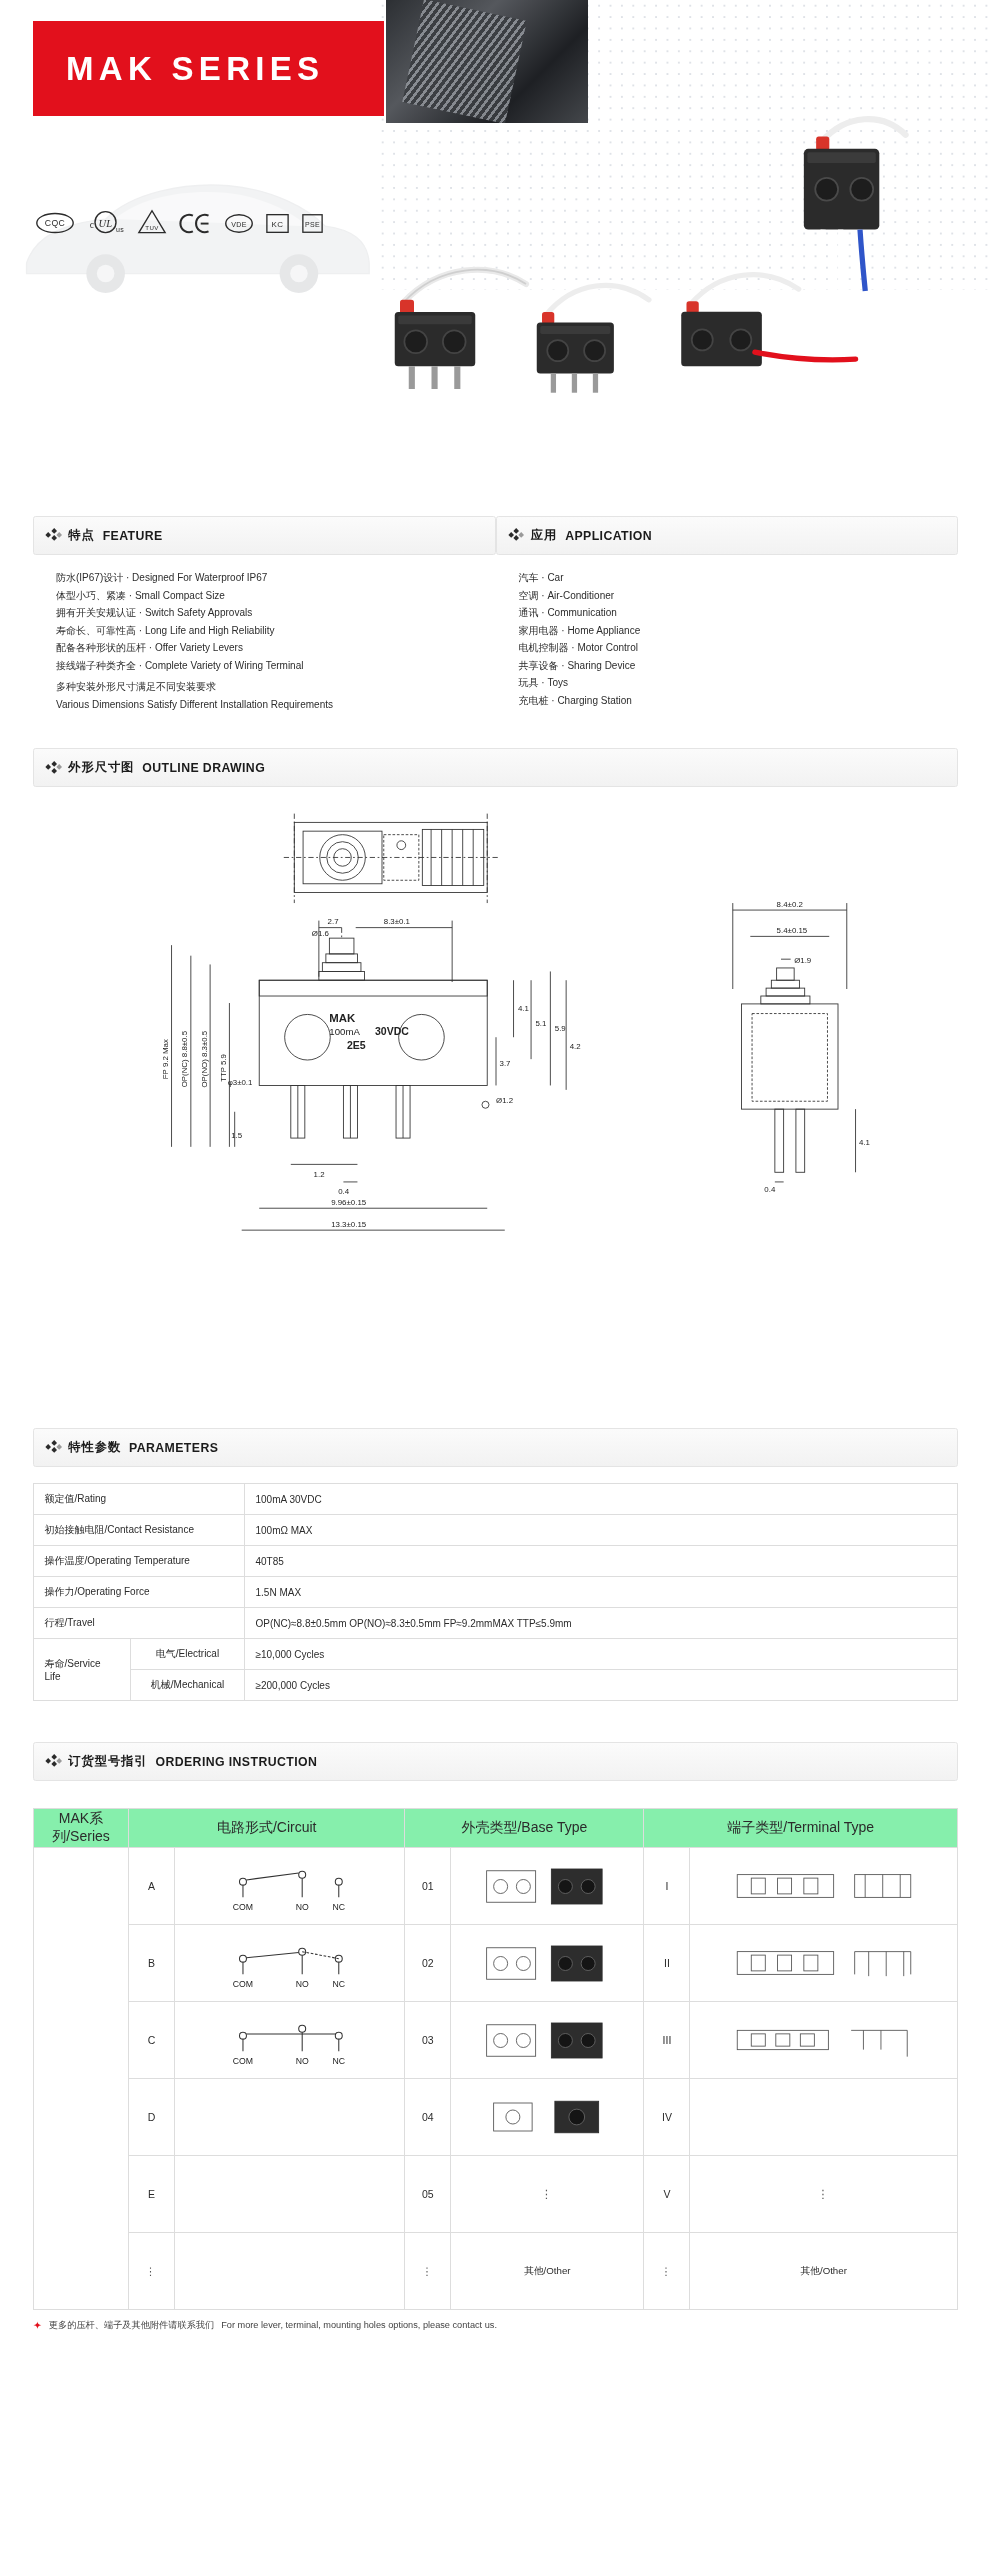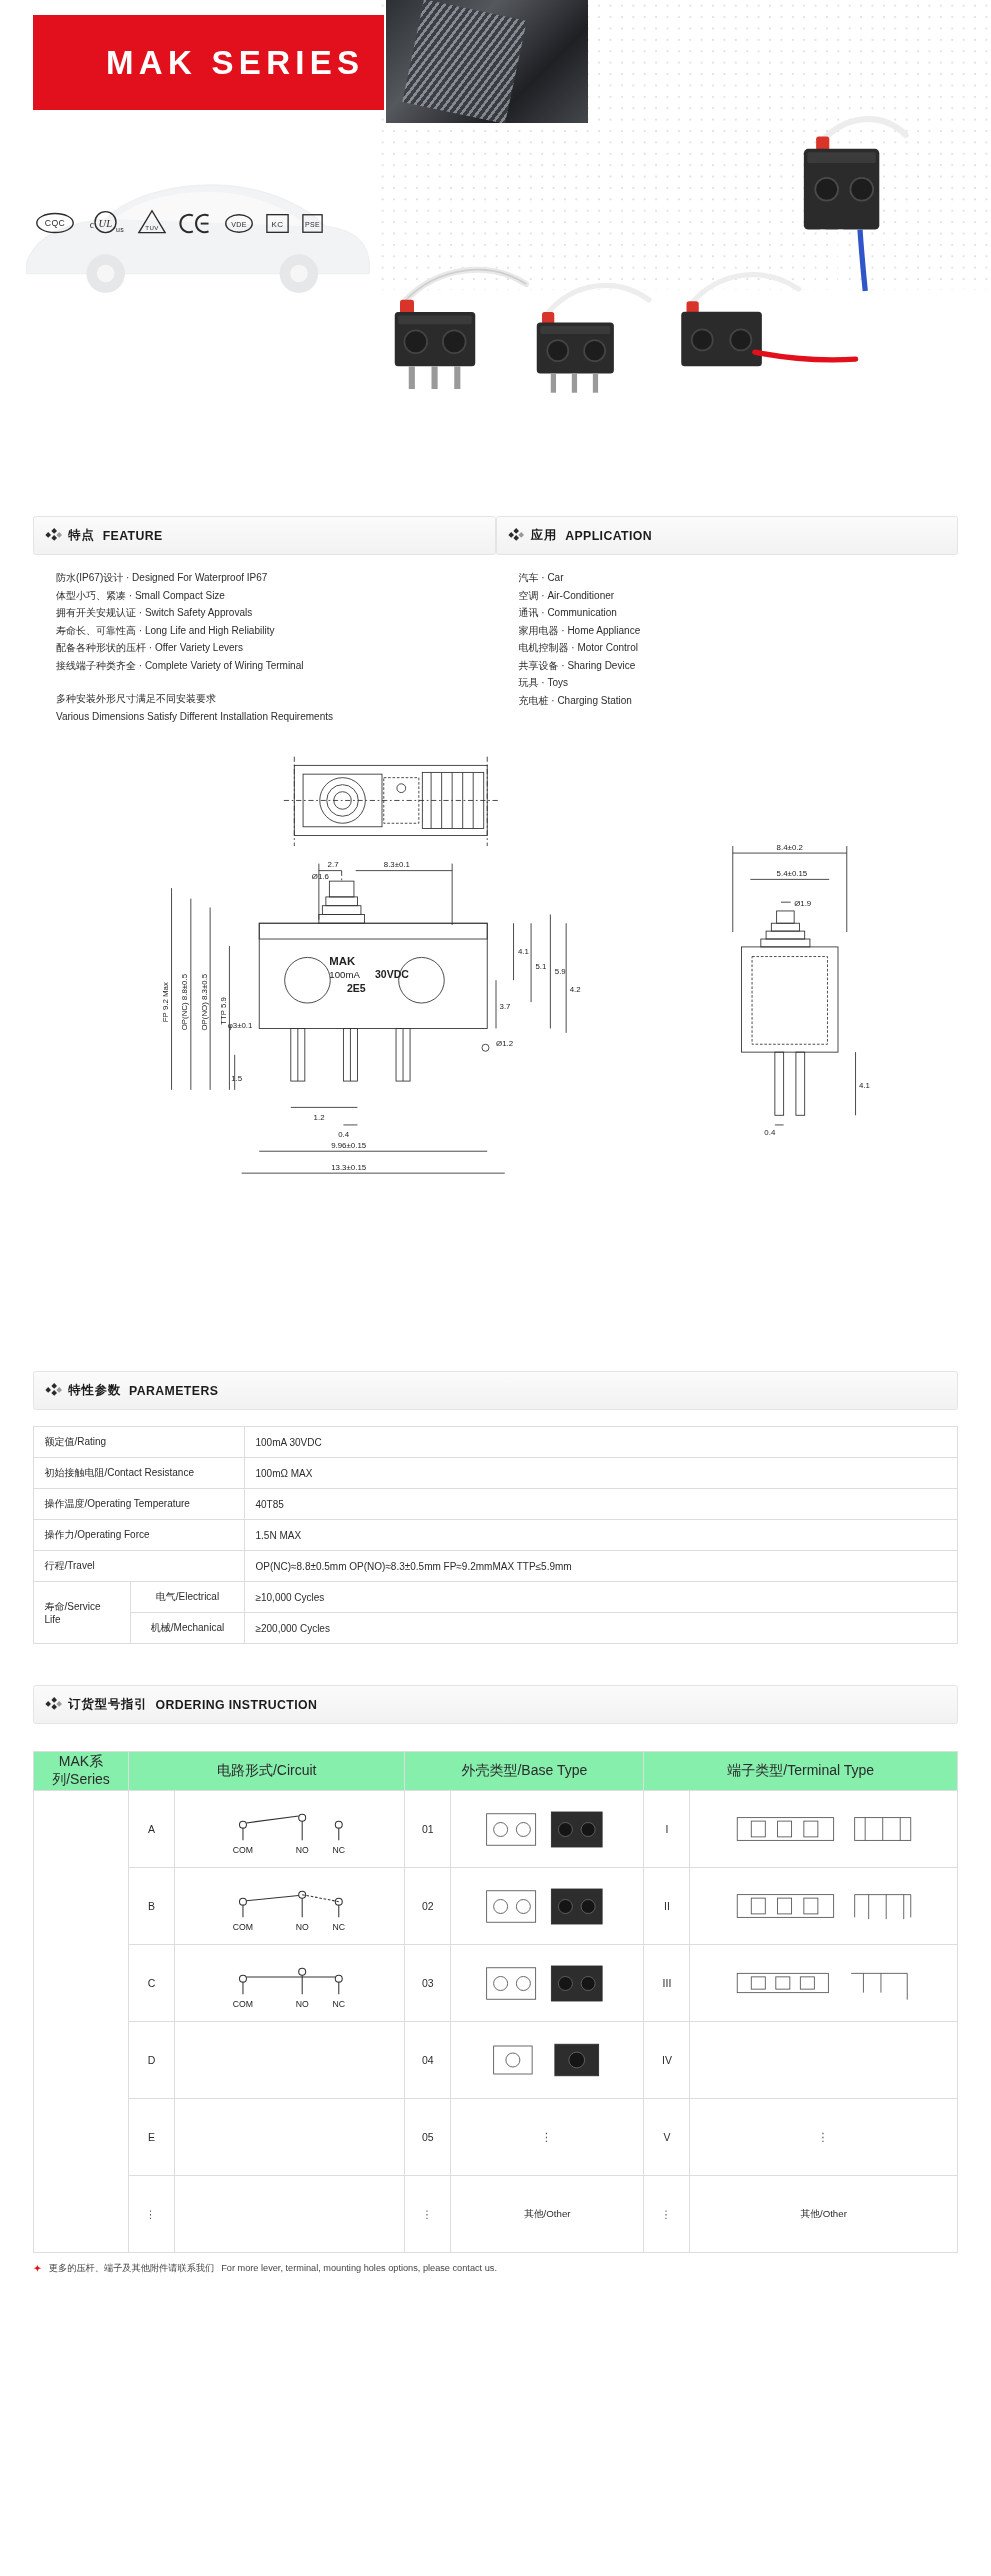--- a/index.html
+++ b/index.html
@@ -26,23 +26,23 @@
     background:
       linear-gradient(135deg,#2c2f33 0%, #55585d 35%, #1e2024 70%, #44474b 100%);
     overflow:hidden;
   }
   .hero-photo:after{
     content:""; position:absolute; left:26px; top:8.8px; width:105px; height:105px;
     background:repeating-linear-gradient(115deg,#8e9298 0 2.6px,#3a3d41 2.6px 6.1px);
     transform:rotate(12deg); opacity:.9;
   }
   .hero-title-box {
-    position:absolute; left:33px; top:15px; width:351px; height:95px;
+    position:absolute; left:33px; top:21px; width:351px; height:95px;
     background:#e2101c;
-    display:flex; align-items:center;padding-left:40px;
+    display:flex; align-items:center;
   }
   .hero-title-box .t {
     color:#fff; font-size:33px; letter-spacing:5.3px; font-weight:bold; padding-left:33px;
     font-family:"Liberation Sans", sans-serif;
   }
   .hero-car {
     position:absolute; left:8.8px; top:140px; width:369px; height:167px;
     opacity:.22;
   }
   .cert-row {
@@ -71,21 +71,21 @@
   .mark i:nth-child(1){ left:0; top:3.5px; }
   .mark i:nth-child(2){ left:5.3px; top:0px; }
   .mark i:nth-child(3){ left:5.3px; top:7px; }
   .mark i:nth-child(4){ left:10.5px; top:3.5px; background:#9a9a9a; }
 
   
   .two-col { display:flex; gap:0; padding:0 33px; margin-top:16px; }
   .col { flex:1; }
   .col-body { padding:14px 7px 5.3px 23px; font-size:10px; line-height:17.5px; color:#2c2c2c; }
   .col-body .line { white-space:nowrap; }
-  .blk { margin-top:16px; }
+  .blk { margin-top:4px; }
 
   
   .drawing-wrap { padding:8.8px 33px 0; }
   .drawing { width:100%; height:632px; position:relative; }
   .drawing svg { display:block; margin:0 auto; }
 
   
   .params { padding:0 33px; margin-top:16px; }
   table.ptable { width:100%; border-collapse:collapse; font-size:10px; color:#2b2b2b; }
   table.ptable td { border:0.9px solid #ddd; padding:8px 10.5px; }
@@ -276,20 +276,32 @@
         <div class="line">通讯 · Communication</div>
         <div class="line">家用电器 · Home Appliance</div>
         <div class="line">电机控制器 · Motor Control</div>
         <div class="line">共享设备 · Sharing Device</div>
         <div class="line">玩具 · Toys</div>
         <div class="line">充电桩 · Charging Station</div>
       </div>
     </div>
   </div>
 
+  <div style="padding:0 33px; margin-top:30px;">
+    <div class="sec-head">
+      <span class="mark">
+          <i></i>
+          <i></i>
+          <i></i>
+          <i></i>
+        </span>
+      <span class="cn">外形尺寸图</span>
+      <span class="en">OUTLINE DRAWING</span>
+    </div>
+  </div>
 
   <div class="drawing-wrap">
     <div class="drawing">
       <svg width="912" height="614" viewBox="0 0 1040 700">
         <g stroke="#333" fill="none" stroke-width="1" font-family="Liberation Sans, sans-serif" font-size="9">
 
           <g>
             <rect x="290" y="30" width="220" height="80"></rect>
             <rect x="300" y="40" width="90" height="60"></rect>
             <circle cx="345" cy="70" r="26"></circle>

